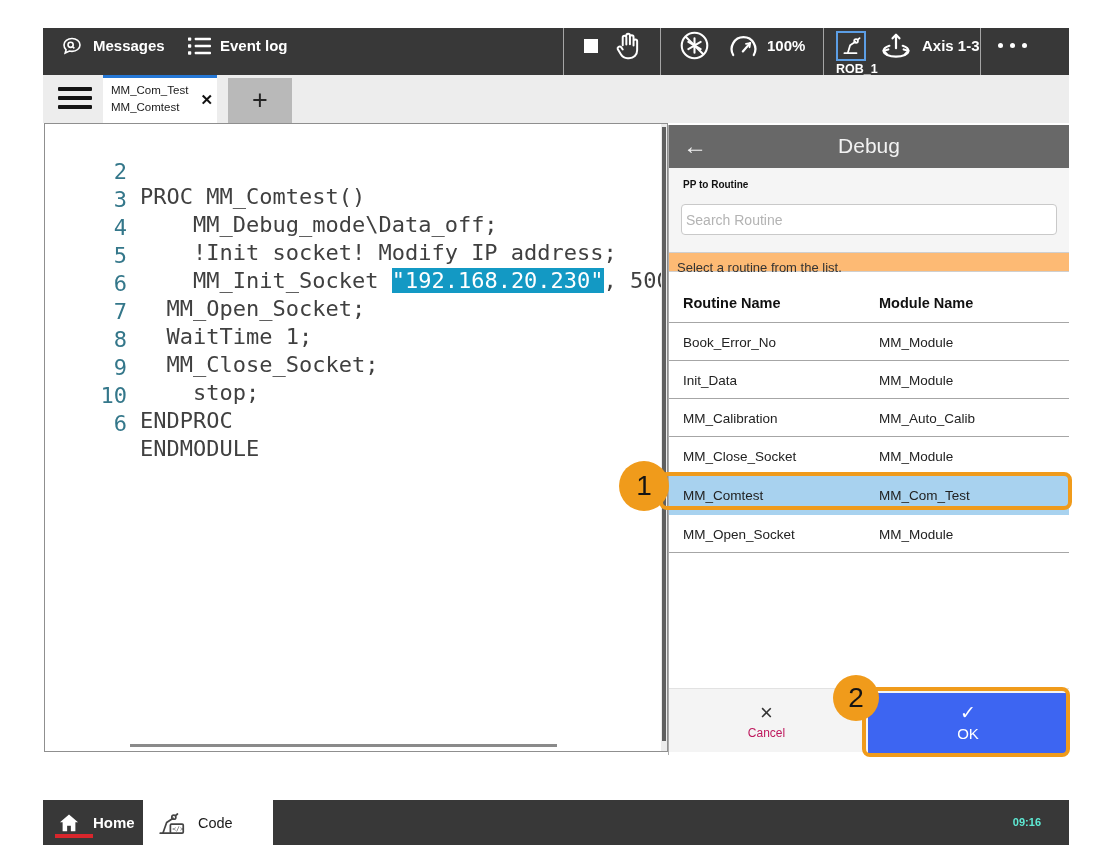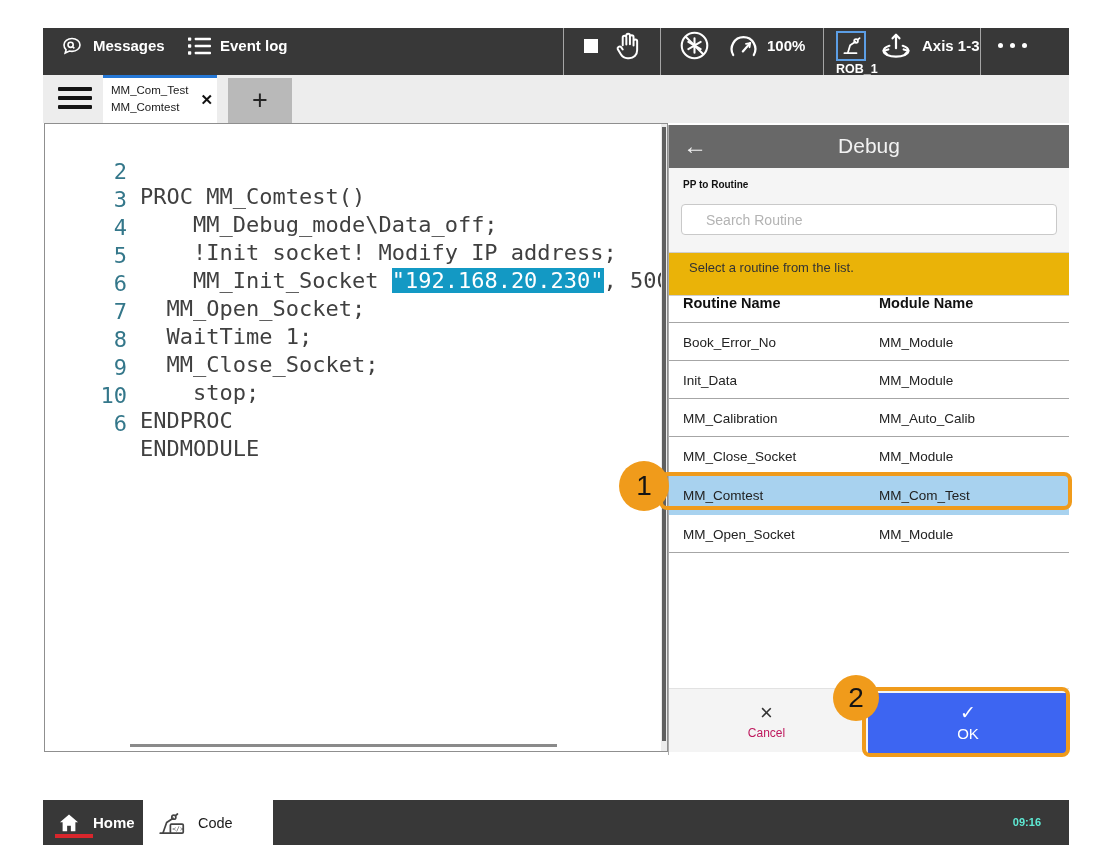--- a/index.html
+++ b/index.html
@@ -49,26 +49,26 @@
   
   #panel { left:668px; top:125px; width:401px; height:630px; background:#fff; border-left:1px solid #ababab; }
   #panelhead { position:absolute; left:0; top:0; width:100%; height:43px; background:#686868; }
   #backarrow { position:absolute; left:14px; top:7px; color:#f2f2f2; font-size:24px; cursor:pointer; }
   #paneltitle { position:absolute; left:0; top:9px; width:100%; text-align:center;
                 color:#f2f2f2; font-size:21px; font-weight:400; }
   #ppsection { position:absolute; left:0; top:43px; width:100%; height:84px; background:#f5f5f5; }
   #pptitle { position:absolute; left:14px; top:11px; font-size:10px; font-weight:700; color:#111; }
   #routinesearch { position:absolute; left:12px; top:36px; width:376px; height:31px;
                    border:1px solid #c9c9c9; border-radius:4px; background:#fff;
-                   font-size:14px; padding-left:24px; color:#333; outline:none;
+                   font-size:14px; padding-left:4px; color:#333; outline:none;
                    font-family:"Liberation Sans", sans-serif; }
   #routinesearch::placeholder { color:#b3b3b3; }
-  #hintstrip { position:absolute; left:0; top:127px; width:100%; height:44px; background:#eab308;
+  #hintstrip { position:absolute; left:0; top:127px; width:100%; height:20px; background:#fdba74;
                border-top:1px solid #cfcfcf; border-bottom:1px solid #cfcfcf;
-               font-size:13px; color:#333; line-height:30px; padding-left:20px; }
+               font-size:13px; color:#333; line-height:30px; padding-left:8px; }
   #rtable { position:absolute; left:0; top:159px; width:100%; }
   .trow { position:relative; width:100%; height:38px; border-bottom:1px solid #a6a6a6; cursor:pointer; }
   .trow.hdr { height:39px; cursor:default; }
   .trow .c1 { position:absolute; left:14px; top:50%; transform:translateY(-50%); font-size:13.5px; color:#222; }
   .trow .c2 { position:absolute; left:210px; top:50%; transform:translateY(-50%); font-size:13.5px; color:#222; }
   .trow.hdr .c1, .trow.hdr .c2 { font-size:14.5px; font-weight:700; color:#111; }
   .trow.selected { height:40px; background:#A8D2EF; border-bottom:none; }
   #btnbar { position:absolute; left:0; top:563px; width:100%; height:64px; background:#f4f4f4;
             border-top:1px solid #e2e2e2; }
   #cancelbtn { position:absolute; left:0; top:0; width:195px; height:64px; display:flex;

